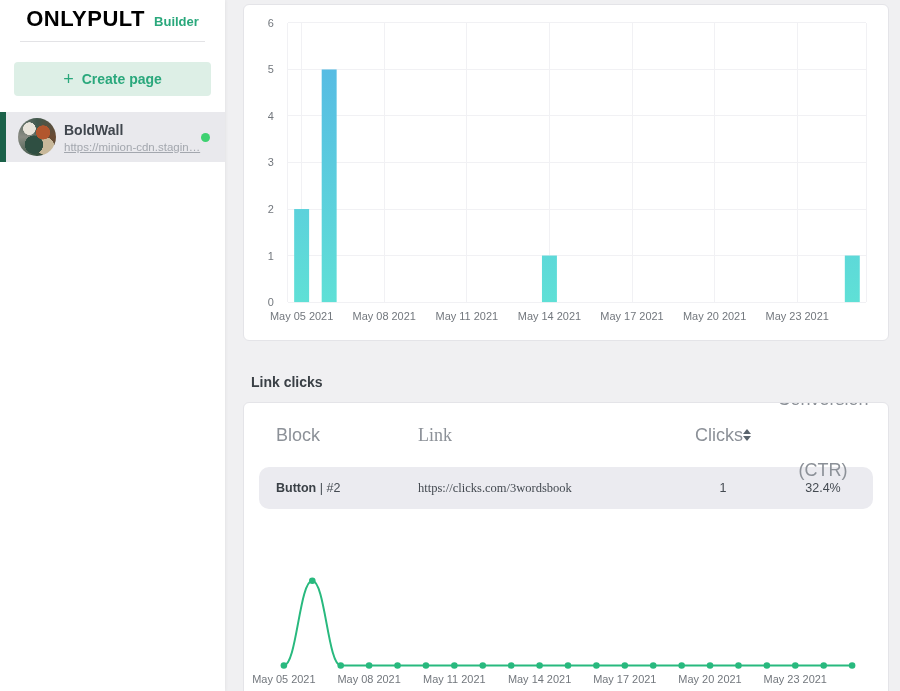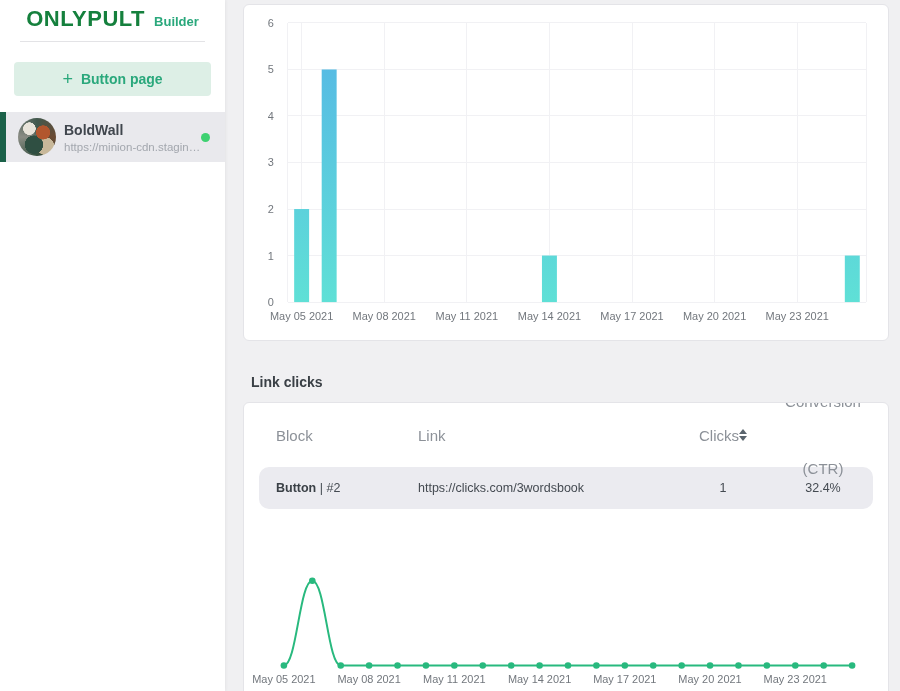--- a/index.html
+++ b/index.html
@@ -4,55 +4,55 @@
 <style>
   * { box-sizing: border-box; margin: 0; padding: 0; }
   html, body { width: 900px; height: 691px; overflow: hidden; }
   body { background:#f0f0f2; font-family:"Liberation Sans", sans-serif; }
   .app { display:flex; width:900px; height:691px; }
 
   
   .sidebar { width:225px; flex-shrink:0; background:#fff; height:100%;
              box-shadow:1px 0 3px rgba(0,0,0,.05); position:relative; z-index:2; }
   .logo { text-align:center; padding-top:6px; white-space:nowrap; }
-  .logo .brand { font-size:22px; font-weight:800; letter-spacing:.5px; color:#15803d; }
+  .logo .brand { font-size:22px; font-weight:800; letter-spacing:.5px; color:#000000; }
   .logo .suffix { font-size:13px; font-weight:700; color:#2aa87c; margin-left:9px; }
   .divider { height:1px; background:#e3e3e6; margin:9px 20px 0; }
   .create-btn { display:flex; align-items:center; justify-content:center; gap:8px;
                 margin:20px 14px 0; width:197px; height:34px; background:#ddefe6;
                 border:none; border-radius:4px; color:#2aa87c; font-weight:700;
                 font-size:14px; cursor:pointer; font-family:inherit; }
   .create-btn .plus { font-size:18px; font-weight:400; line-height:1; }
   .page-item { position:relative; display:flex; align-items:center; margin-top:16px;
                height:50px; background:#e9e9ed; padding-left:18px; cursor:pointer; }
   .accent { position:absolute; left:0; top:0; bottom:0; width:6px; background:#1b6149; }
   .avatar { width:38px; height:38px; border-radius:50%; flex-shrink:0; overflow:hidden;
             background:
               radial-gradient(circle at 30% 28%, #e8e4da 0 16%, transparent 17%),
               radial-gradient(circle at 66% 38%, #b2562e 0 20%, transparent 21%),
               radial-gradient(circle at 42% 70%, #2f4f42 0 26%, transparent 27%),
               radial-gradient(circle at 72% 74%, #c8b89a 0 22%, transparent 23%),
               conic-gradient(#41584d, #6b4a33, #35503f, #8a8c84, #41584d); }
   .meta { margin-left:8px; display:flex; flex-direction:column; gap:3px; min-width:0; flex:1; }
   .p-title { font-size:14px; font-weight:600; color:#40464d; }
-  .p-url { font-size:11.5px; color:#a3a7ae; white-space:nowrap; overflow:hidden; }
+  .p-url { font-size:11.5px; color:#a3a7ae; white-space:nowrap; overflow:hidden;text-decoration:underline; }
   .dot { width:9px; height:9px; border-radius:50%; background:#3ed171; margin-right:15px; flex-shrink:0; }
 
   
   main { flex:1; padding:4px 11px 0 18px; min-width:0; }
   .card { background:#fff; border:1px solid #e4e4e8; border-radius:6px; }
   .chart-card { height:337px; overflow:hidden; }
   .chart-card svg, .line-wrap svg { display:block; }
   h2.link-clicks { margin:33px 0 12px 8px; font-size:14px; font-weight:700; color:#3a4046; }
   .table-card { margin-top:10px; height:312px; overflow:hidden; }
 
   .thead { display:flex; align-items:center; height:64px; padding:0 15px;
-           color:#8c9198; font-size:15px; }
+           color:#8c9198; font-size:18px; }
   .col-block { width:159px; padding-left:17px; }
-  .col-link  { flex:1; }
+  .col-link  { flex:1;font-family:Liberation Serif, serif; }
   .col-clicks{ width:100px; display:flex; align-items:center; justify-content:center; cursor:pointer; }
   .col-conv  { width:100px; display:flex; flex-direction:column; align-items:center;
                text-align:center; line-height:1.3;gap:48px; }
   .sort-icon { display:inline-flex; flex-direction:column; gap:2px; }
   .tri-up   { width:0; height:0; border-left:4px solid transparent; border-right:4px solid transparent;
               border-bottom:5px solid #5a646d; }
   .tri-down { width:0; height:0; border-left:4px solid transparent; border-right:4px solid transparent;
               border-top:5px solid #5a646d; }
   .trow { display:flex; align-items:center; height:42px; margin:0 15px;
           background:#ebebf0; border-radius:10px; font-size:12.5px; color:#444a51; }
@@ -65,21 +65,21 @@
 
 <div class="app">
 
   <aside class="sidebar">
     <div class="logo">
       <span class="brand">ONLYPULT</span><span class="suffix">Builder</span>
     </div>
     <div class="divider"></div>
     <button class="create-btn">
       <span class="plus">+</span>
-      <span>Button page</span>
+      <span>Create page</span>
     </button>
     <div class="page-item">
       <span class="accent"></span>
       <span class="avatar"></span>
       <span class="meta">
         <span class="p-title">BoldWall</span>
         <span class="p-url">https://minion-cdn.stagin…</span>
       </span>
       <span class="dot"></span>
     </div>

